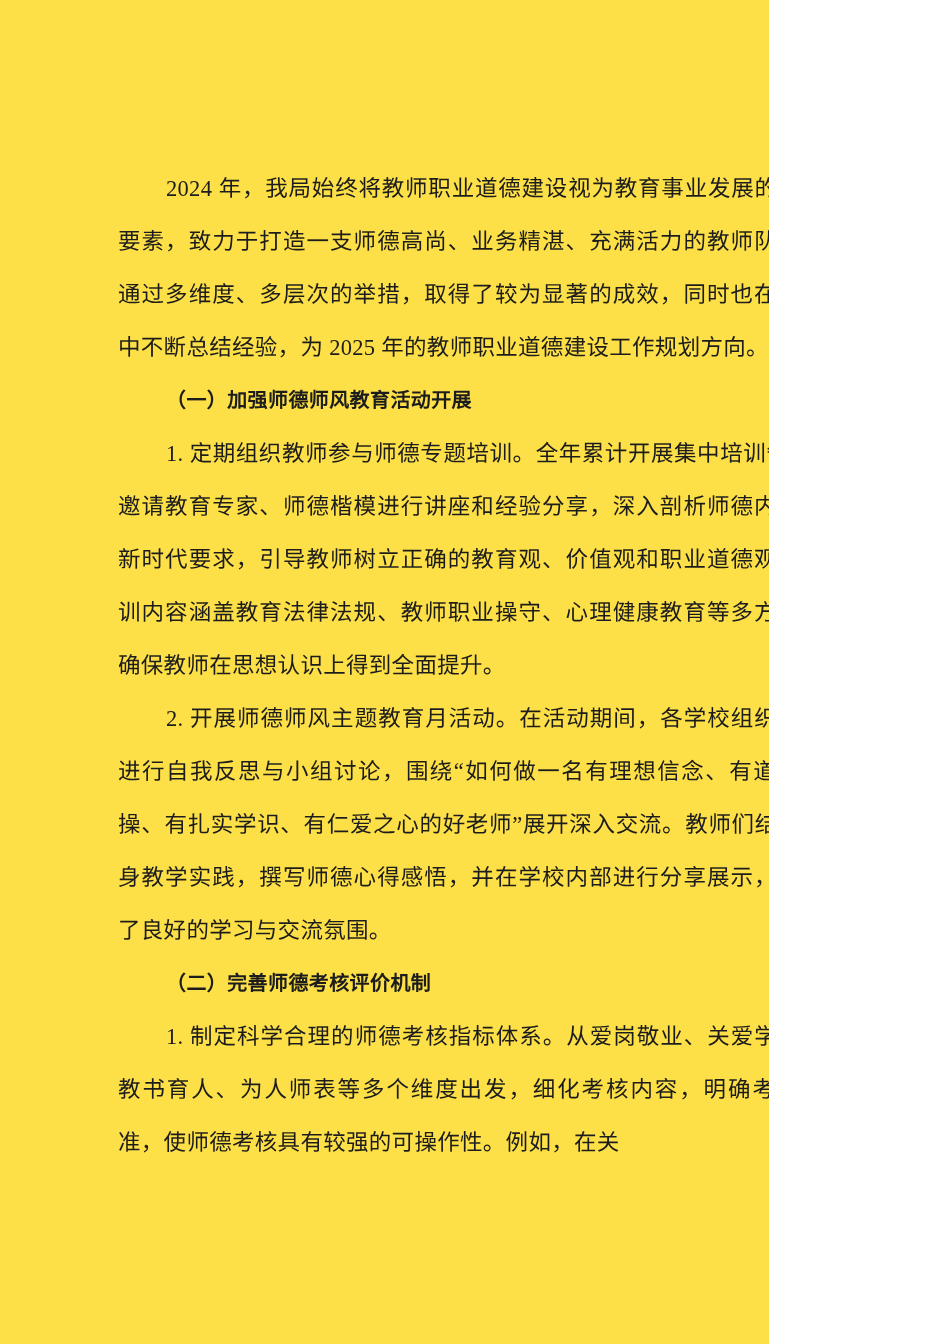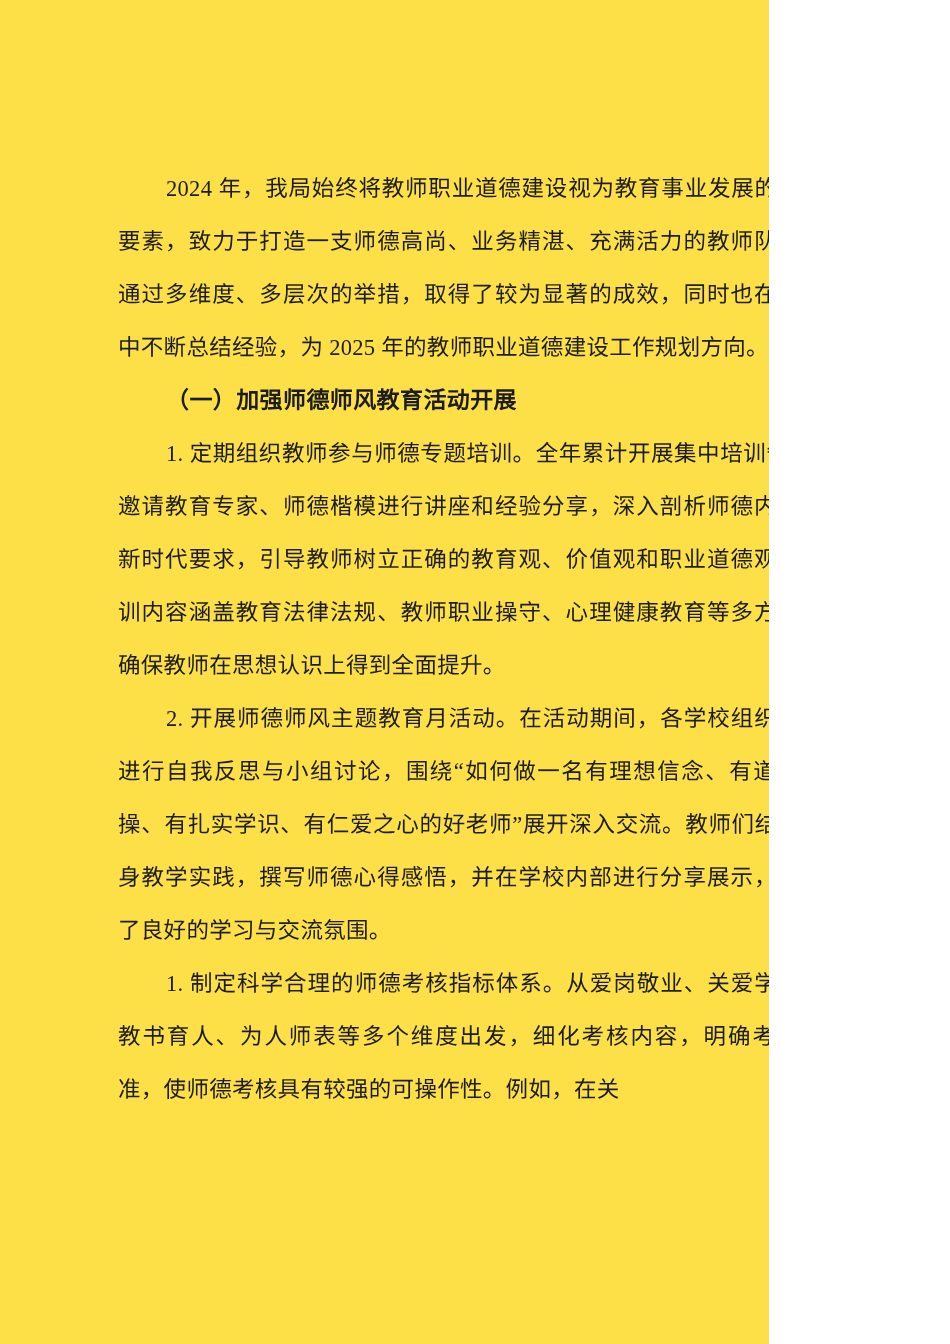--- a/index.html
+++ b/index.html
@@ -47,21 +47,21 @@
     color: #000000;
     text-indent: 48px;
     margin: 0;
     letter-spacing: 0.2px;
     white-space: nowrap;
   }
 
   
   .h2-line {
     font-family: "Liberation Serif", "DejaVu Serif", serif;
-    font-size: 23px;
+    font-size: 20px;
     line-height: 53px;
     color: #1c1c1c;
     text-indent: 48px;
     margin: 0;
     letter-spacing: 0.4px;
     white-space: nowrap;
   }
 
   
   .para {
@@ -91,17 +91,18 @@
 
     <p class="para lead">2024 年，我局始终将教师职业道德建设视为教育事业发展的核心要素，致力于打造一支师德高尚、业务精湛、充满活力的教师队伍。通过多维度、多层次的举措，取得了较为显著的成效，同时也在实践中不断总结经验，为 2025 年的教师职业道德建设工作规划方向。</p>
 
 
     <h3 class="h2-line">（一）加强师德师风教育活动开展</h3>
 
     <p class="para">1. 定期组织教师参与师德专题培训。全年累计开展集中培训*次，邀请教育专家、师德楷模进行讲座和经验分享，深入剖析师德内涵与新时代要求，引导教师树立正确的教育观、价值观和职业道德观。培训内容涵盖教育法律法规、教师职业操守、心理健康教育等多方面，确保教师在思想认识上得到全面提升。</p>
 
     <p class="para">2. 开展师德师风主题教育月活动。在活动期间，各学校组织教师进行自我反思与小组讨论，围绕“如何做一名有理想信念、有道德情操、有扎实学识、有仁爱之心的好老师”展开深入交流。教师们结合自身教学实践，撰写师德心得感悟，并在学校内部进行分享展示，形成了良好的学习与交流氛围。</p>
 
+    <h3 class="h2-line">（二）完善师德考核评价机制</h3>
 
     <p class="para">1. 制定科学合理的师德考核指标体系。从爱岗敬业、关爱学生、教书育人、为人师表等多个维度出发，细化考核内容，明确考核标准，使师德考核具有较强的可操作性。例如，在关</p>
 
   </div>
 </div>
 
 </body></html>

